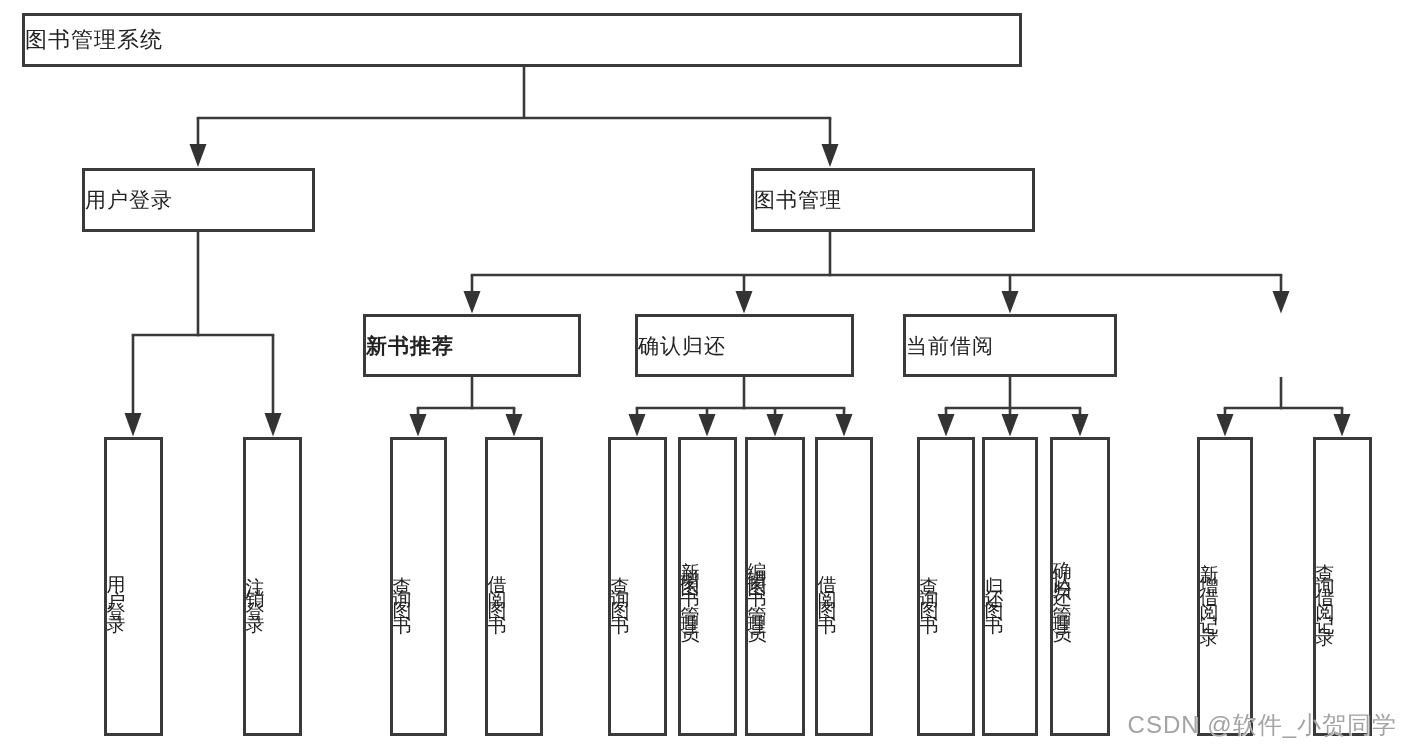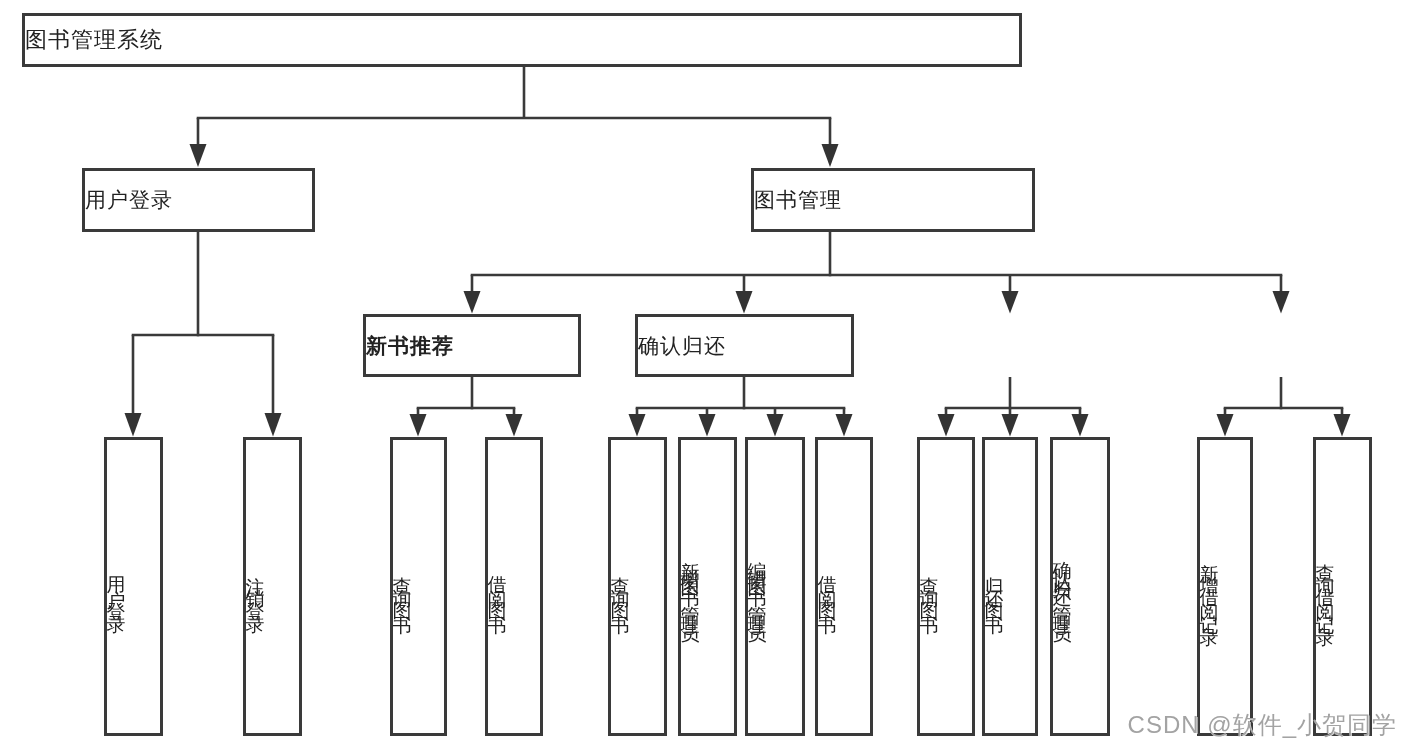--- a/index.html
+++ b/index.html
@@ -145,20 +145,23 @@
   <div class="node l2" style="left:751px;width:284px;">
     <span class="hlabel">图书管理</span>
   </div>
 
   <div class="node l3" style="left:363px;width:218px;font-weight:bold;">
     <span class="hlabel">新书推荐</span>
   </div>
   <div class="node l3" style="left:635px;width:219px;">
     <span class="hlabel">确认归还</span>
   </div>
+  <div class="node l3" style="left:903px;width:214px;">
+    <span class="hlabel">当前借阅</span>
+  </div>
 
   <div class="node leaf" style="left:104px;width:59px;">
     <span class="vlabel">用户登录</span>
   </div>
   <div class="node leaf" style="left:243px;width:59px;">
     <span class="vlabel">注销登录</span>
   </div>
 
   <div class="node leaf" style="left:390px;width:57px;">
     <span class="vlabel">查询图书</span>

